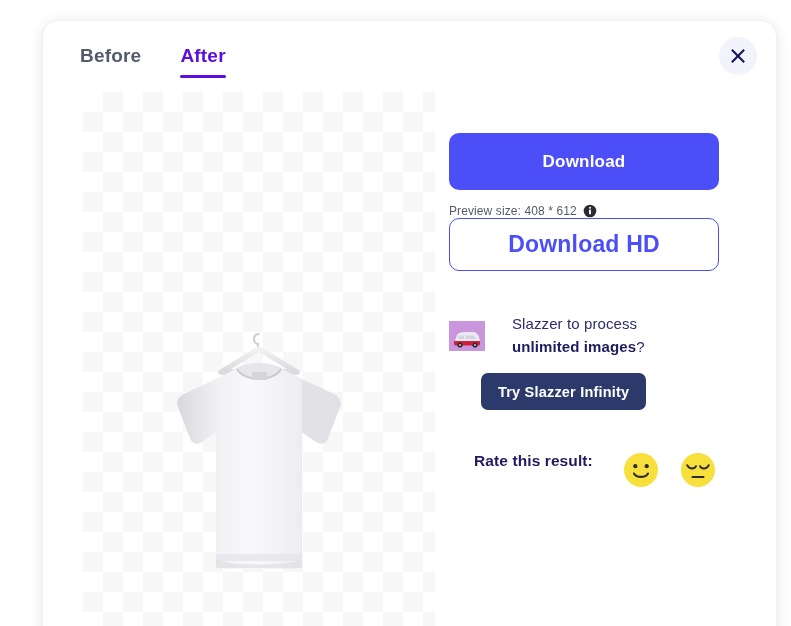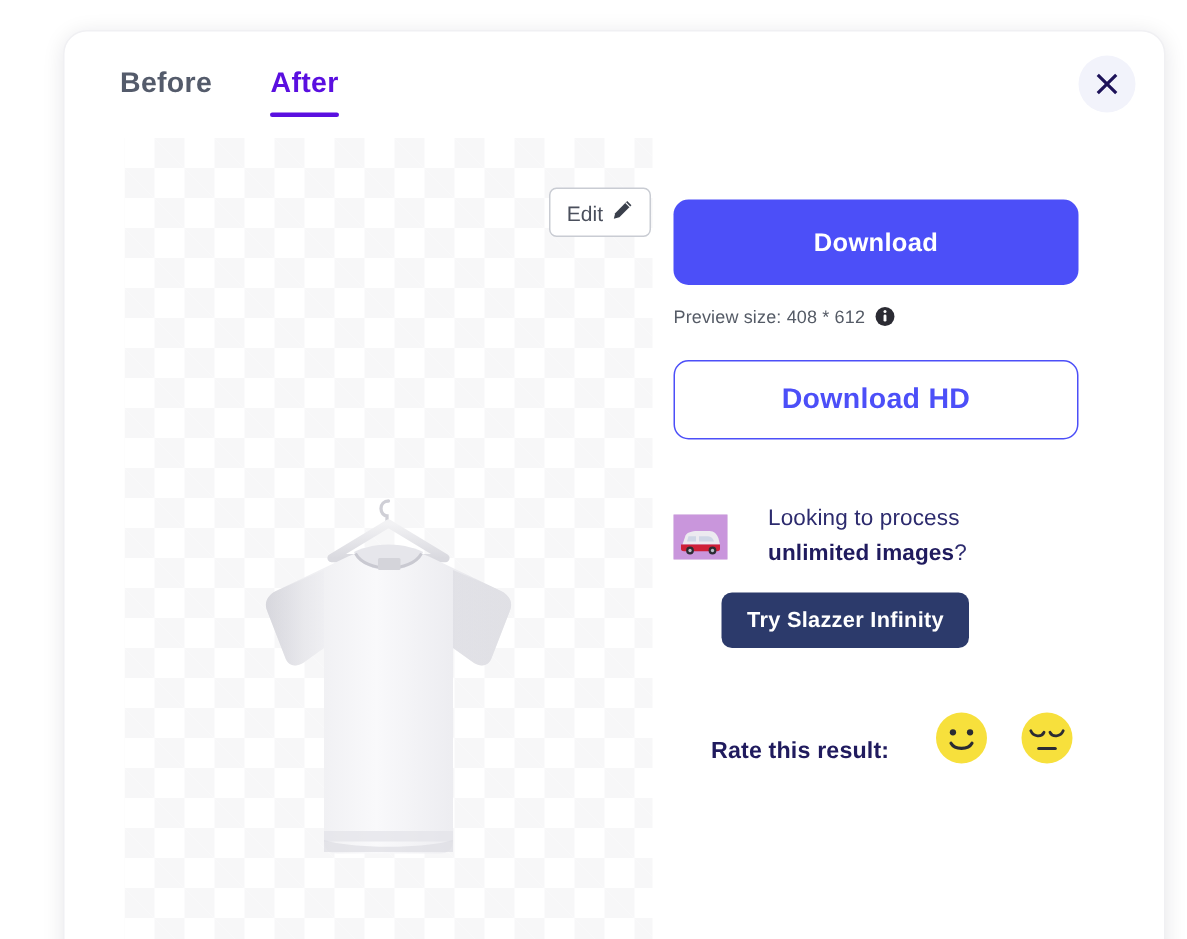--- a/index.html
+++ b/index.html
@@ -159,26 +159,25 @@
     margin-top: 14px;
     font-size: 12px;
     color: #555b66;
     letter-spacing: 0.1px;
   }
 
   .btn-download-hd {
     display: block;
     width: 270px;
     height: 53px;
-    margin-top: 22px;
     background: #ffffff;
     color: #4c4ff8;
     border: 1px solid #4c4ff8;
     border-radius: 10px;
-    font-size: 19px;
+    font-size: 23px;
     font-weight: bold;
     letter-spacing: 0.2px;
     cursor: pointer;
     font-family: "Liberation Sans", sans-serif;
   }
 
   .info-icon { display: inline-block; line-height: 0; }
 
   
   .promo {
@@ -219,21 +218,21 @@
     font-size: 14.5px;
     font-weight: bold;
     letter-spacing: 0.2px;
     cursor: pointer;
     font-family: "Liberation Sans", sans-serif;
   }
 
   
   .rating {
     display: flex;
-    align-items: flex-end;
+    align-items: flex-start;
     margin-top: 42px;
     margin-left: 25px;
     gap: 21px;
   }
   .rating-label {
     font-size: 15.5px;
     font-weight: bold;
     color: #201b5e;
     letter-spacing: 0.1px;
     margin-right: 9px;
@@ -264,29 +263,20 @@
     <button class="close-btn">
       <span>
         <svg width="16" height="16" viewBox="0 0 16 16" aria-hidden="true">
           <path d="M2.6 1.1 8 6.5l5.4-5.4 1.5 1.5L9.5 8l5.4 5.4-1.5 1.5L8 9.5l-5.4 5.4-1.5-1.5L6.5 8 1.1 2.6z" fill="#1d1259"></path>
         </svg>
       </span>
     </button>
 
     <div class="img-panel">
 
-      <button class="edit-btn">
-        <span>Edit</span>
-        <span>
-          <svg width="14" height="14" viewBox="0 0 16 16" aria-hidden="true">
-            <path d="M11.6 1.2 14.8 4.4 5.6 13.6 1.4 14.6 2.4 10.4z" fill="#3a3f4b"></path>
-            <path d="M10.4 2.4 13.6 5.6" stroke="#ffffff" stroke-width="0.9"></path>
-          </svg>
-        </span>
-      </button>
 
       <div class="shirt-wrap">
         <svg viewBox="0 0 190 260" aria-hidden="true">
           <defs>
             <linearGradient id="shirtg" x1="0" y1="0" x2="1" y2="0">
               <stop offset="0%" stop-color="#dcdce1"></stop>
               <stop offset="16%" stop-color="#eeeef1"></stop>
               <stop offset="45%" stop-color="#f9f9fb"></stop>
               <stop offset="78%" stop-color="#ececf0"></stop>
               <stop offset="100%" stop-color="#d6d6dc"></stop>
@@ -364,21 +354,21 @@
             <path d="M5 20 L31 20 L31 23 C31 24 30 24.5 29 24.5 L7 24.5 C6 24.5 5 24 5 23 Z" fill="#cf2038"></path>
             <path d="M10 14.5 L15 14.5 L15 18 L9 18 Z" fill="#cfd6e6"></path>
             <path d="M17 14.5 L23 14.5 C25 14.5 26.5 16 27 18 L17 18 Z" fill="#cfd6e6"></path>
             <circle cx="11" cy="24" r="2.6" fill="#2c2c33"></circle>
             <circle cx="26" cy="24" r="2.6" fill="#2c2c33"></circle>
             <circle cx="11" cy="24" r="1.1" fill="#b9bcc6"></circle>
             <circle cx="26" cy="24" r="1.1" fill="#b9bcc6"></circle>
           </svg>
         </div>
         <div class="promo-text">
-          <span>Looking to process </span><b>unlimited images</b><span>?</span>
+          <span>Slazzer to process </span><b>unlimited images</b><span>?</span>
         </div>
       </div>
 
       <button class="btn-infinity">Try Slazzer Infinity</button>
 
       <div class="rating">
         <span class="rating-label">Rate this result:</span>
 
         <button class="emoji-btn">
           <span>

